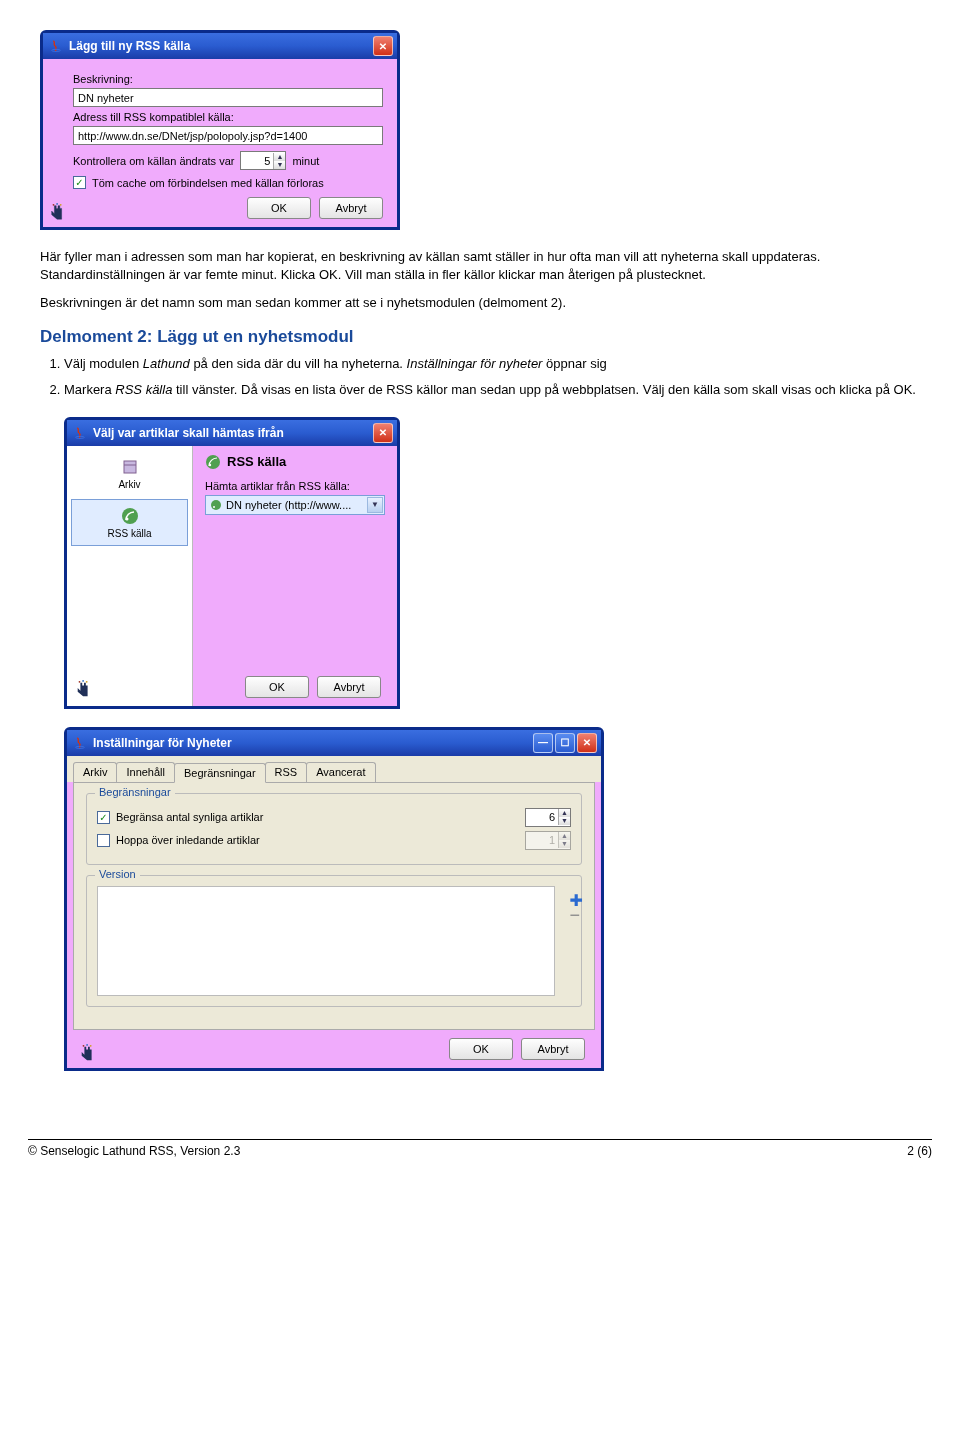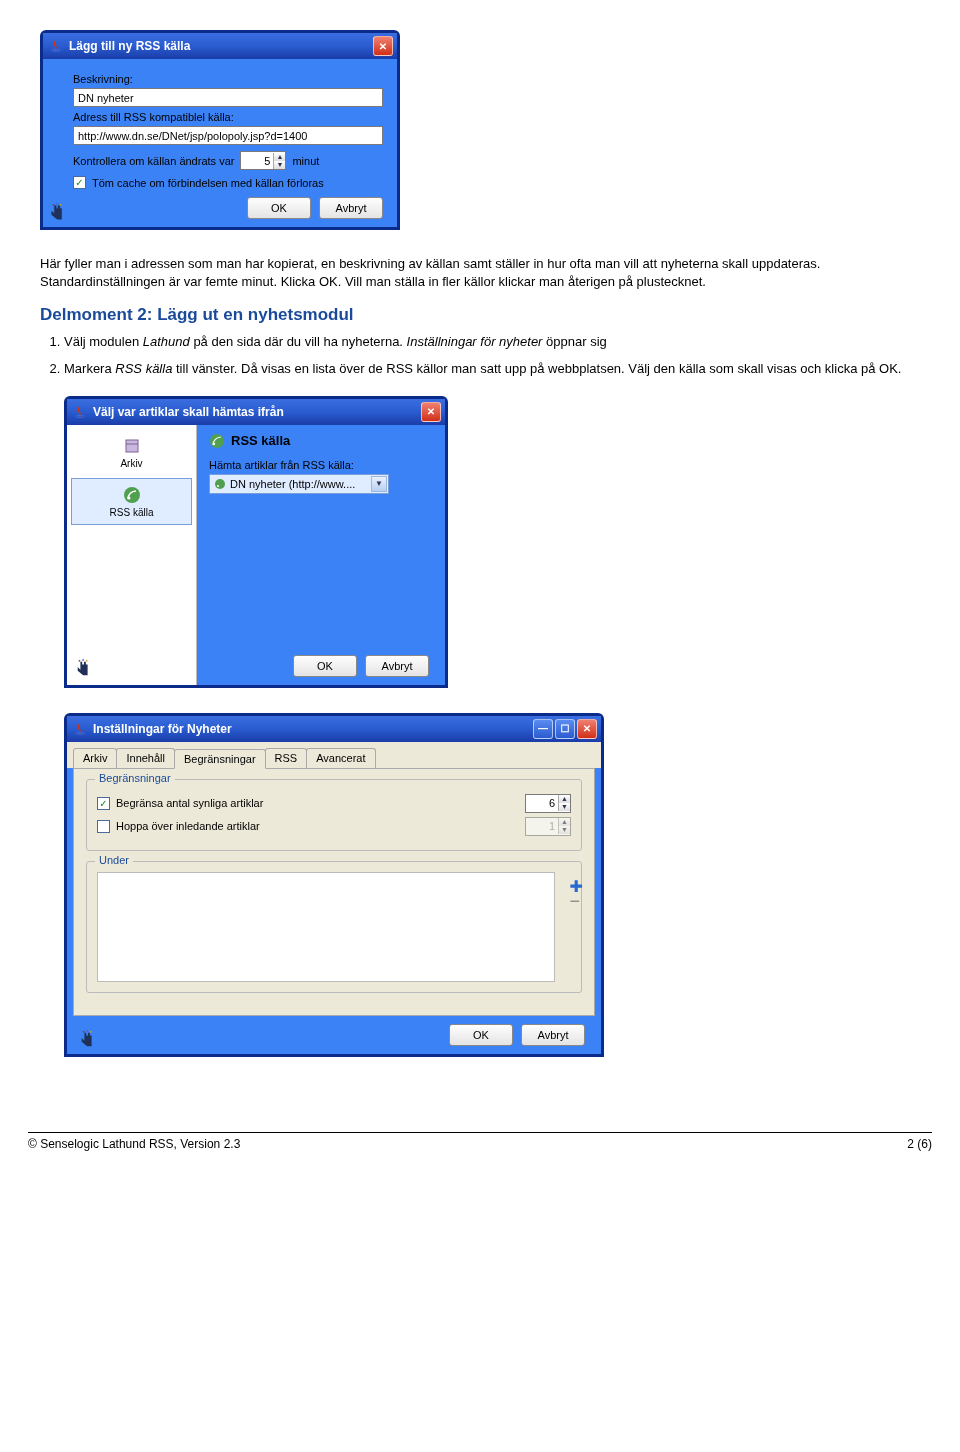--- a/index.html
+++ b/index.html
@@ -8,25 +8,25 @@
     font-family: Verdana, Arial, sans-serif;
     font-size: 13px;
     color: #000;
     background: #fff;
     padding: 0;
   }
   .page { padding: 30px 40px 20px 40px; }
   .win {
     border: 3px solid #0a2b8a;
     border-radius: 6px 6px 0 0;
-    background: #3b82f6;
+    background: #f0abfc;
     font-size: 11px;
     font-family: Tahoma, Arial, sans-serif;
     color: #000;
-    margin-bottom: 15px;
+    margin-bottom: 8px;
     display: inline-block;
   }
   .titlebar {
     background: linear-gradient(to bottom, #3a6ee0 0%, #2a5cd0 50%, #1a3ca8 100%);
     height: 26px;
     display: flex;
     align-items: center;
     padding: 0 4px 0 6px;
     color: #fff;
     font-weight: bold;
@@ -259,36 +259,37 @@
         <span>Töm cache om förbindelsen med källan förloras</span>
       </div>
       <div class="btnrow">
         <div class="btn">OK</div>
         <div class="btn">Avbryt</div>
       </div>
     </div>
   </div>
 
   <p class="doc-text">Här fyller man i adressen som man har kopierat, en beskrivning av källan samt ställer in hur ofta man vill att nyheterna skall uppdateras. Standardinställningen är var femte minut. Klicka OK. Vill man ställa in fler källor klickar man återigen på plustecknet.</p>
+  <p class="doc-text">Beskrivningen är det namn som man sedan kommer att se i nyhetsmodulen (delmoment 2).</p>
 
   <h2 class="heading">Delmoment 2: Lägg ut en nyhetsmodul</h2>
 
   <ol>
     <li>
       <span>Välj modulen </span><span class="italic">Lathund</span><span> på den sida där du vill ha nyheterna. </span><span class="italic">Inställningar för nyheter</span><span> öppnar sig</span>
     </li>
     <li>
       <p style="margin-top:6px;">
-        <span>Markera </span><span class="italic">RSS källa</span><span> till vänster. Då visas en lista över de RSS källor man satt upp på webbplatsen. Välj den källa som skall visas och klicka på OK.</span>
+        <span>Markera </span><span class="italic">RSS källa</span><span> till vänster. Då visas en lista över de RSS källor man sedan upp på webbplatsen. Välj den källa som skall visas och klicka på OK.</span>
       </p>
     </li>
   </ol>
 
   
-  <div class="win win2" style="width:384px; margin-left:24px; margin-top:10px;">
+  <div class="win win2" style="width:336px; margin-left:24px; margin-top:10px;">
     <div class="titlebar">
       <span class="java-icon">
         <svg viewBox="0 0 16 16">
             <path d="M5 2 C8 4 4 6 7 8 C10 10 6 12 8 14" stroke="#e03000" stroke-width="1.5" fill="none"></path>
             <ellipse cx="8" cy="13" rx="5" ry="1.2" fill="none" stroke="#3a6ee0" stroke-width="1"></ellipse>
           </svg>
       </span>
       <span class="title-text">Välj var artiklar skall hämtas ifrån</span>
       <div class="winbtns">
         <div class="winbtn close">✕</div>
@@ -406,21 +407,21 @@
           <span class="spinner" style="opacity:0.6;">
             <input class="disabled" disabled="" value="1" style="">
             <span class="spins">
               <span class="sp">▲</span>
               <span class="sp">▼</span>
             </span>
           </span>
         </div>
       </div>
       <div class="groupbox filter">
-        <div class="grouplabel">Under</div>
+        <div class="grouplabel">Version</div>
         <div class="filterbox"></div>
         <div class="filterctl">
           <span class="plus">✚</span>
           <span class="minus">−</span>
         </div>
       </div>
     </div>
     <div style="position:relative; height:30px;">
       <div class="winleft" style="left:10px; bottom:6px; top:auto;">
         <span class="hand-icon">

